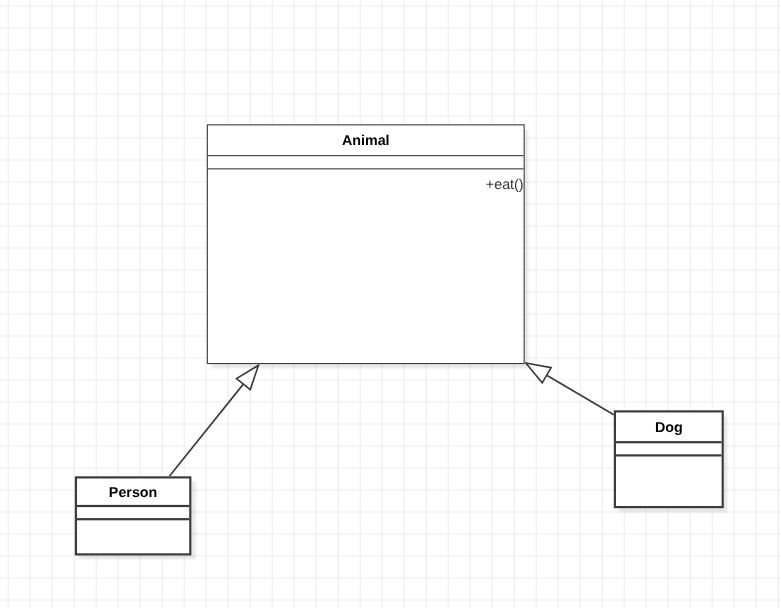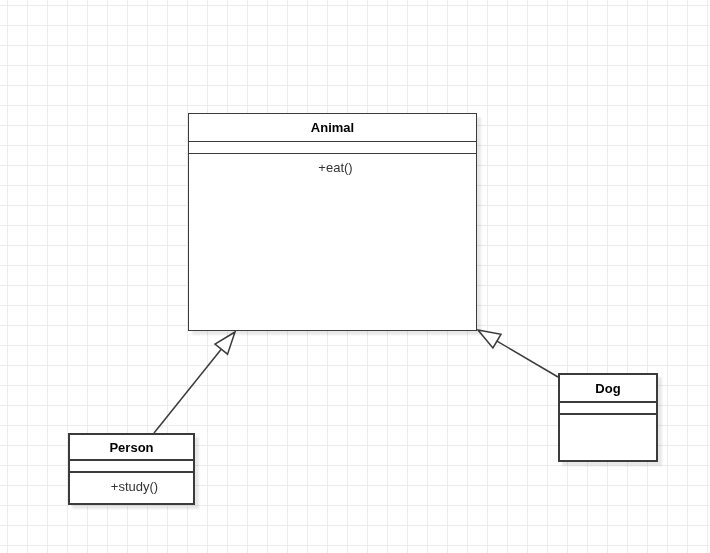--- a/index.html
+++ b/index.html
@@ -49,21 +49,21 @@
   .uml-attrs {
     box-sizing: border-box;
     border-bottom: 2px solid #3b3b3b;
   }
   .thin .uml-attrs { border-bottom-width: 1.5px; }
   .uml-methods {
     padding: 3px 0 0 6px;
     font-size: 13px;
     color: #333333;
     line-height: 21px;
-    text-align: center;
+    text-align: right;
   }
 </style>
 </head>
 <body>
 
 <div class="canvas">
 
   <svg class="edges" viewBox="0 0 710 553" xmlns="http://www.w3.org/2000/svg">
     <g>
       <line x1="154" y1="433" x2="221.2" y2="349.2" stroke="#3b3b3b" stroke-width="1.5"></line>
@@ -76,26 +76,23 @@
   </svg>
 
   <div class="uml-class thin" style="left:188px; top:113px; width:289px; height:218px;">
     <div class="uml-title" style="height:28px;">Animal</div>
     <div class="uml-attrs" style="height:12px;"></div>
     <div class="uml-methods">
       <div>+eat()</div>
     </div>
   </div>
 
-  <div class="uml-class" style="left:68px; top:433px; width:127px; height:72px;">
+  <div class="uml-class" style="left:68px; top:433px; width:106px; height:72px;">
     <div class="uml-title" style="height:26px;">Person</div>
     <div class="uml-attrs" style="height:12px;"></div>
-    <div class="uml-methods">
-      <div>+study()</div>
-    </div>
   </div>
 
   <div class="uml-class" style="left:558px; top:373px; width:100px; height:89px;">
     <div class="uml-title" style="height:28px;">Dog</div>
     <div class="uml-attrs" style="height:12px;"></div>
   </div>
 
 </div>
 
 </body></html>

